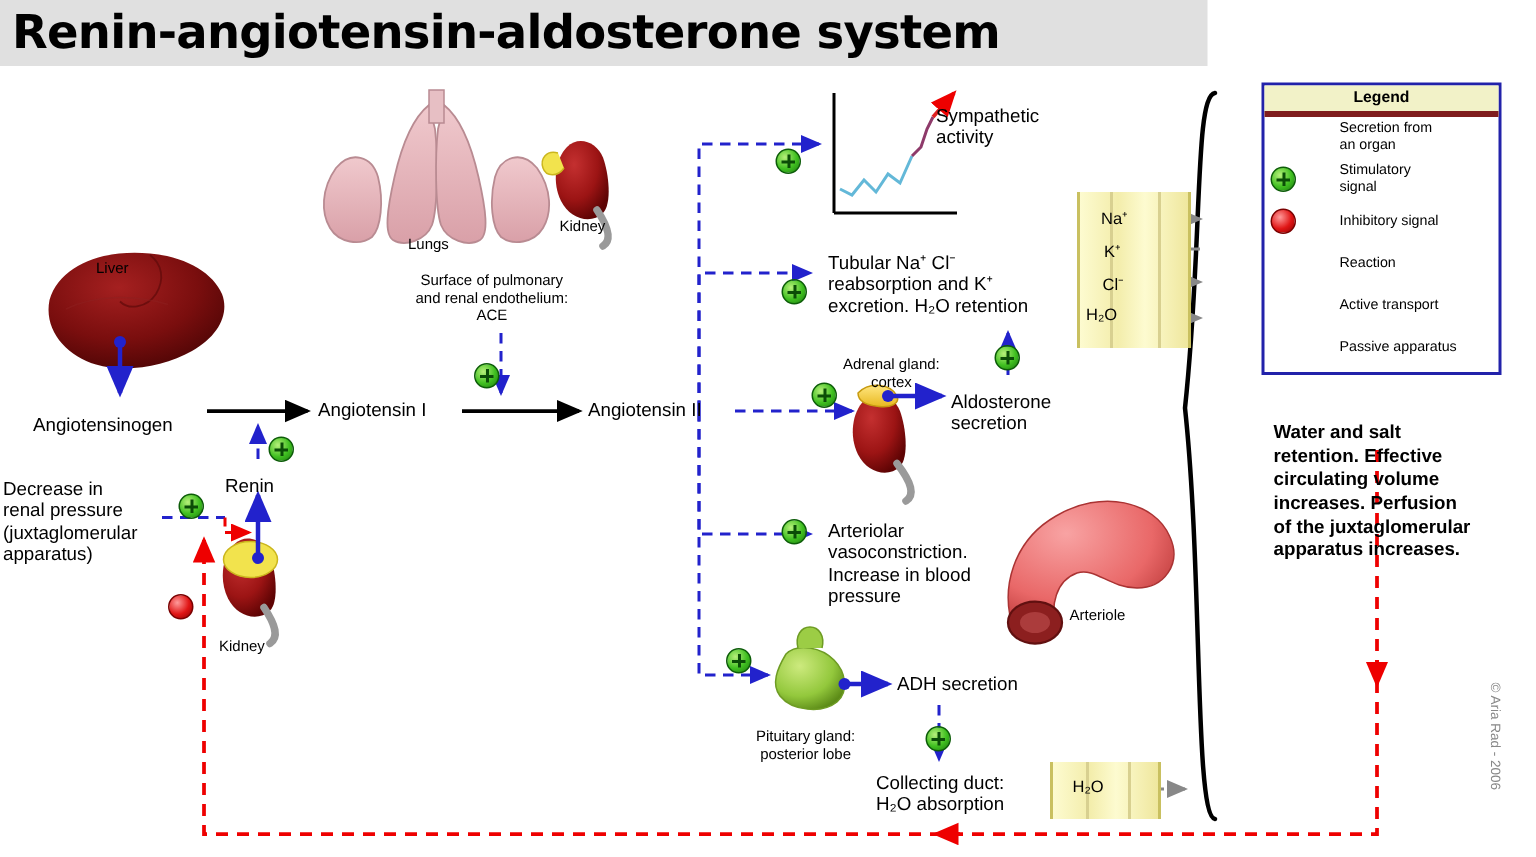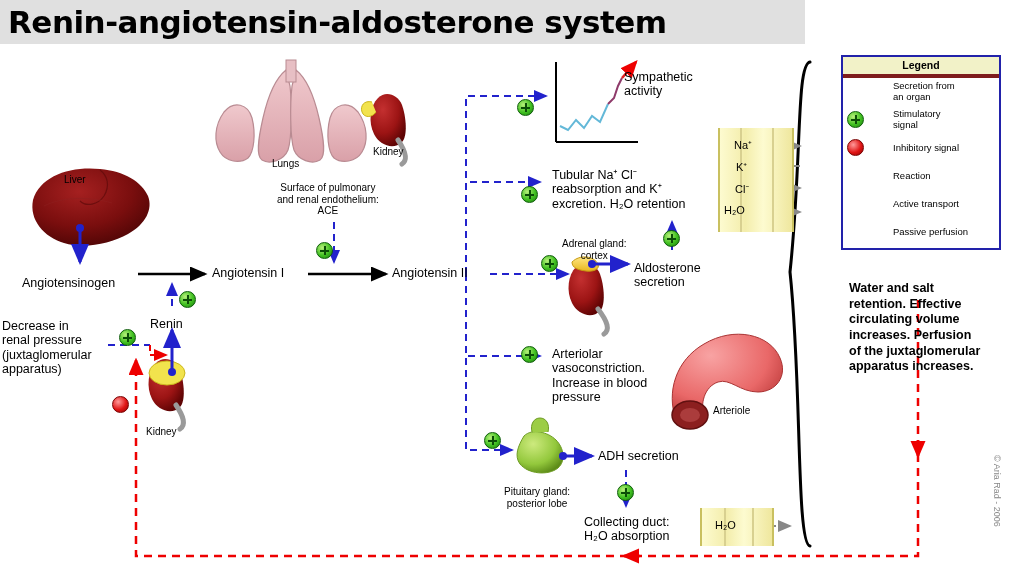--- a/index.html
+++ b/index.html
@@ -427,19 +427,19 @@
       <div class="legend-text">Reaction</div>
     </div>
 
     <div class="legend-row">
       <div class="legend-sym"></div>
       <div class="legend-text">Active transport</div>
     </div>
 
     <div class="legend-row">
       <div class="legend-sym"></div>
-      <div class="legend-text">Passive perfusion</div>
+      <div class="legend-text">Passive apparatus</div>
     </div>
   </div>
 
   <div id="copyright">© Aria Rad - 2006</div>
 
 </div>
 
 </body></html>

